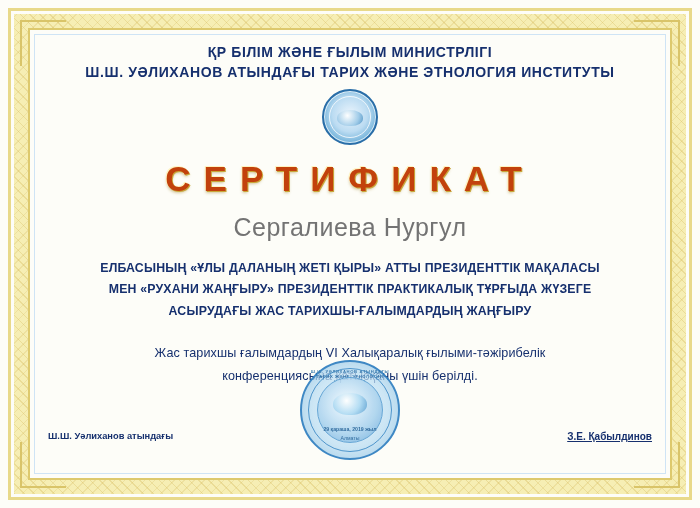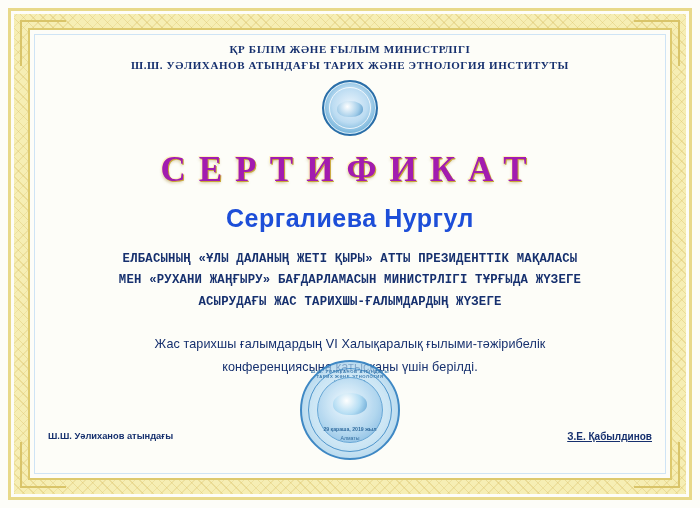--- a/index.html
+++ b/index.html
@@ -79,26 +79,25 @@
     left: 42px; right: 42px; top: 38px; bottom: 42px;
     text-align: center;
     color: #1b2f6b;
   }
 
   .org-lines {
     margin-top: 4px;
     line-height: 1.45;
   }
   .org-line {
-    font-size: 11px;
+    font-size: 14px;
     font-weight: bold;
     letter-spacing: 0.6px;
     color: #16306e;
     text-transform: uppercase;
-    font-family: Liberation Serif, serif;
   }
 
   .emblem {
     width: 52px;
     height: 52px;
     margin: 6px auto 0;
     border-radius: 50%;
     background:
       radial-gradient(circle at 50% 45%, #eaf4fc 0%, #bcdcf2 45%, #7cb8dd 70%, #3d87bd 100%);
     border: 2px solid #2a6ea8;
@@ -123,40 +122,39 @@
     transform: translate(-50%, -50%);
     border-radius: 50%;
     border: 1px solid rgba(255,255,255,0.8);
   }
 
   .title {
     margin-top: 14px;
     font-size: 35px;
     font-weight: bold;
     letter-spacing: 13px;
-    color: #a21caf;
+    color: #c2410c;
     text-shadow:
       1px 1px 0 #c9a83b,
       -1px -1px 0 #fff3c0,
       0 2px 3px rgba(160,130,40,0.45);
-    font-family: Liberation Serif, serif;
+    font-family: Liberation Sans, sans-serif;
   }
 
   .recipient {
     margin-top: 14px;
     font-size: 25px;
-    font-weight: bold;
-    color: #1d4ed8;
+    font-weight: normal;
+    color: #737373;
     letter-spacing: 0.5px;
   }
 
   .body-upper {
     margin-top: 16px;
     line-height: 1.75;
-    font-family: Liberation Mono, monospace;
   }
   .body-upper .line {
     font-size: 12.3px;
     font-weight: bold;
     color: #16306e;
     letter-spacing: 0.2px;
   }
 
   .body-lower {
     margin-top: 20px;
@@ -280,22 +278,22 @@
     </div>
 
     <div class="emblem"></div>
 
     <div class="title">СЕРТИФИКАТ</div>
 
     <div class="recipient">Сергалиева Нургул</div>
 
     <div class="body-upper">
       <div class="line">ЕЛБАСЫНЫҢ «ҰЛЫ ДАЛАНЫҢ ЖЕТІ ҚЫРЫ» АТТЫ ПРЕЗИДЕНТТІК МАҚАЛАСЫ</div>
-      <div class="line">МЕН «РУХАНИ ЖАҢҒЫРУ» БАҒДАРЛАМАСЫН МИНИСТРЛІГІ ТҰРҒЫДА ЖҮЗЕГЕ</div>
-      <div class="line">АСЫРУДАҒЫ ЖАС ТАРИХШЫ-ҒАЛЫМДАРДЫҢ ЖҮЗЕГЕ</div>
+      <div class="line">МЕН «РУХАНИ ЖАҢҒЫРУ» ПРЕЗИДЕНТТІК ПРАКТИКАЛЫҚ ТҰРҒЫДА ЖҮЗЕГЕ</div>
+      <div class="line">АСЫРУДАҒЫ ЖАС ТАРИХШЫ-ҒАЛЫМДАРДЫҢ ЖАҢҒЫРУ</div>
     </div>
 
     <div class="body-lower">
       <div class="line">Жас тарихшы ғалымдардың VI Халықаралық ғылыми-тәжірибелік</div>
       <div class="line">конференциясына қатысқаны үшін берілді.</div>
     </div>
 
     <div class="signature-block">
 
       <div class="signer-org">

